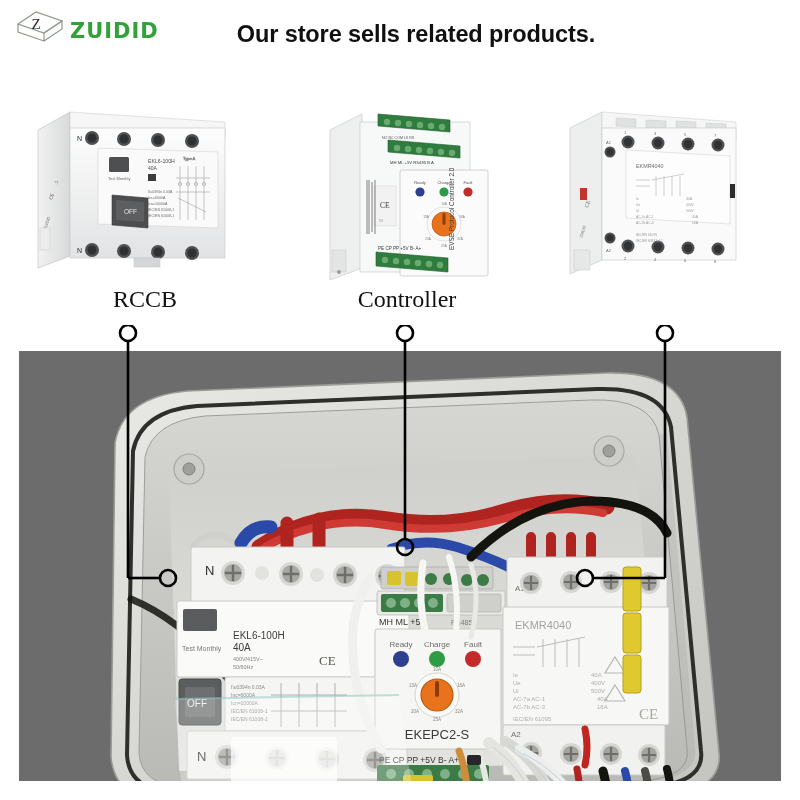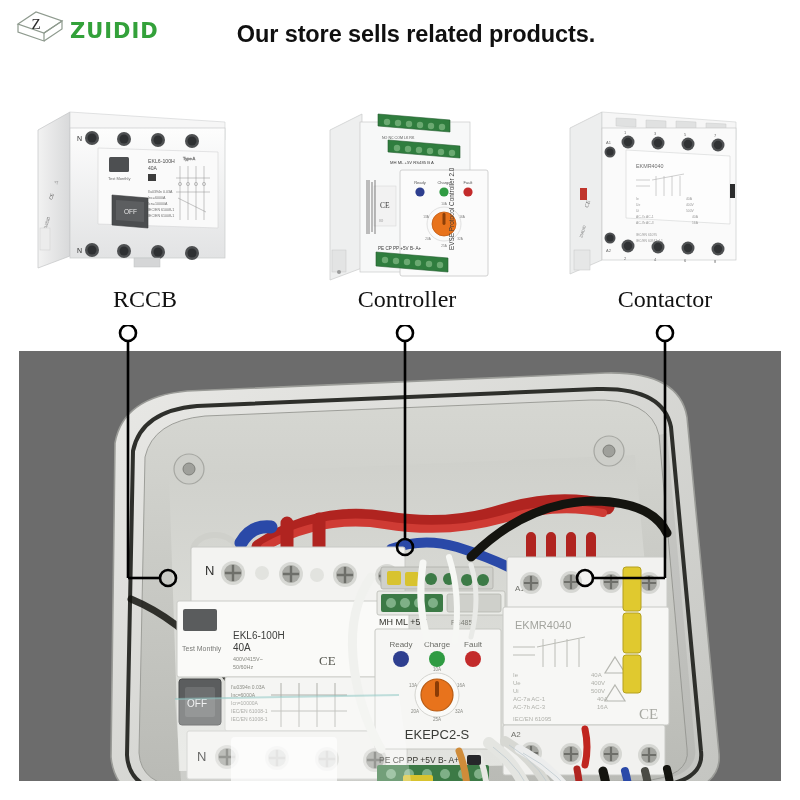--- a/index.html
+++ b/index.html
@@ -333,21 +333,20 @@
         </g>
         <g transform="translate(42,138) rotate(-72)" font-size="3.8" fill="#777" font-family="Liberation Sans, sans-serif">
           <text x="0" y="0">ZUIDID</text>
         </g>
         <rect x="40" y="88" width="7" height="12" fill="#c0352c"></rect>
 
         <rect x="190" y="84" width="5" height="14" fill="#2b2c2d"></rect>
 
         <rect x="34" y="150" width="16" height="20" fill="#e6e7e7" stroke="#c6c7c7" stroke-width="0.5"></rect>
       </svg>
-      <div class="prod-cap">Contactor</div>
     </div>
   </div>
 
   <div class="photo-wrap">
     <svg class="photo-svg" viewBox="0 0 762 430">
       <defs>
         <linearGradient id="lidG" x1="0" y1="0" x2="1" y2="1">
           <stop offset="0" stop-color="#e9e9e6"></stop>
             <stop offset="1" stop-color="#c3c4c0"></stop>
         </linearGradient>

